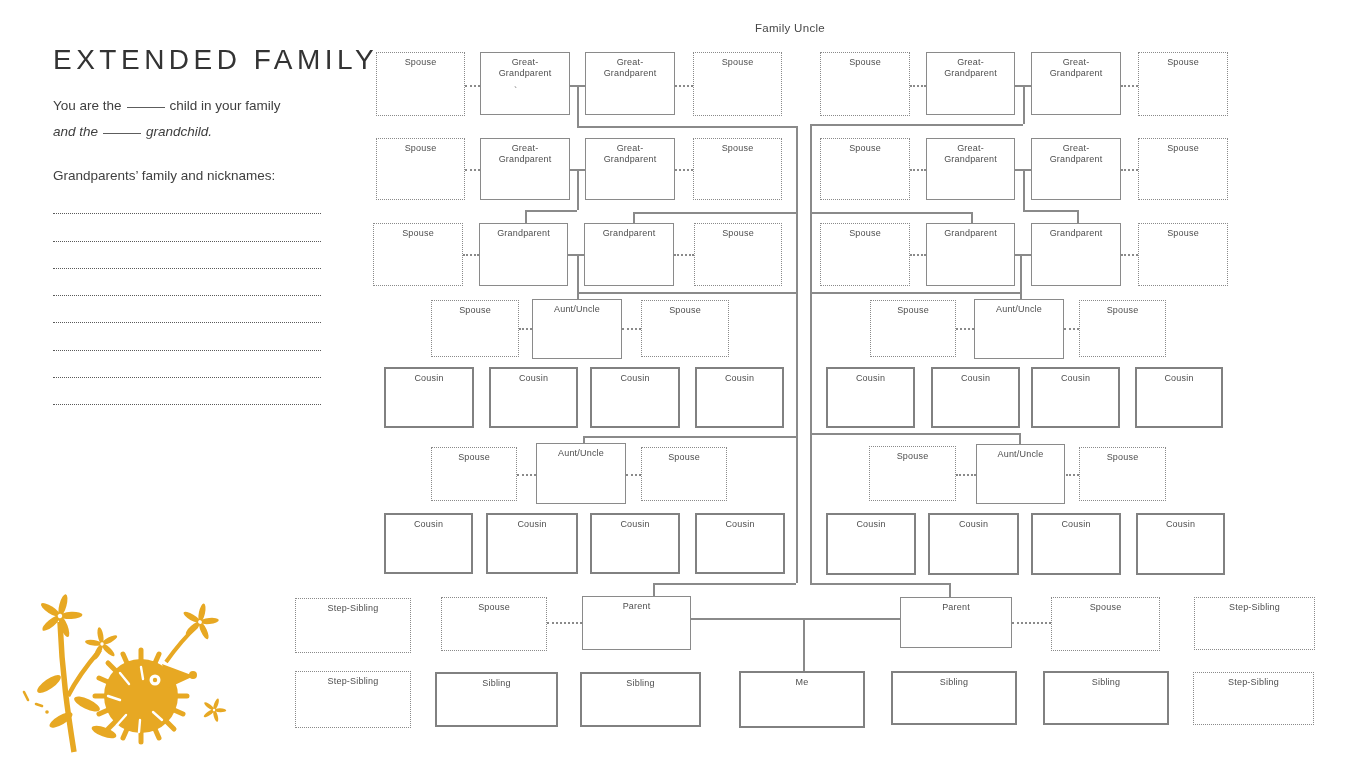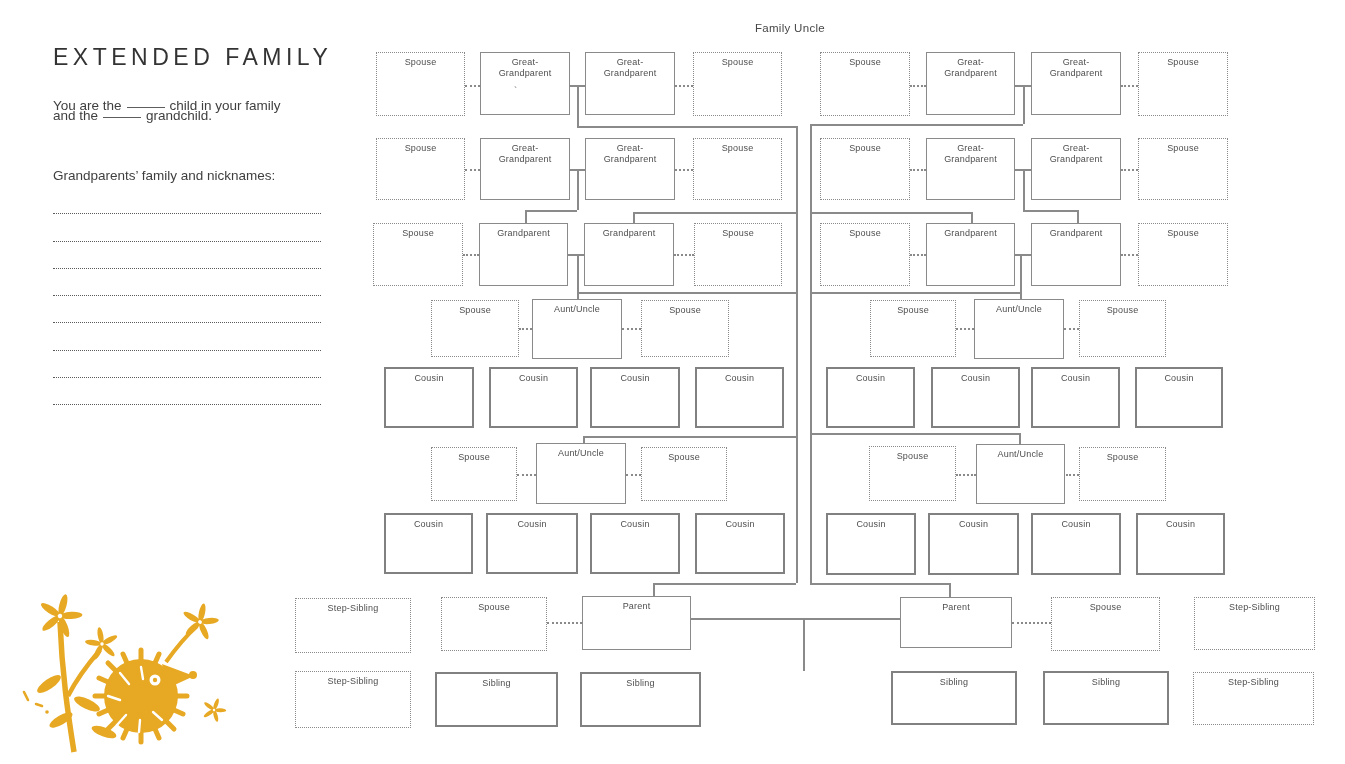--- a/index.html
+++ b/index.html
@@ -1,23 +1,23 @@
 <!DOCTYPE html>
 <html><head>
 <meta charset="utf-8">
 <style>
   html,body{margin:0;padding:0;background:#ffffff;}
   .page{position:relative;width:1345px;height:764px;background:#fff;overflow:hidden;
         font-family:"Liberation Sans", sans-serif;}
   
   .left-panel{position:absolute;left:53px;top:0;width:290px;}
-  .page-title{position:absolute;left:0;top:44px;margin:0;font-size:23px;font-weight:500;
+  .page-title{position:absolute;left:0;top:44px;margin:0;font-size:28px;font-weight:500;
               letter-spacing:4.5px;color:#333;white-space:nowrap;}
   .fill-line{position:absolute;left:0;margin:0;font-size:13.5px;color:#3f3f3f;white-space:nowrap;}
-  .fill-1{top:98px;} .fill-2{top:108px;} .prompt-line{top:168px;}
+  .fill-1{top:98px;} .fill-2{top:124px;font-style:italic;} .prompt-line{top:168px;}
   .blank{display:inline-block;width:38px;border-bottom:1.3px solid #5d5d5d;margin:0 5px 2px 5px;}
   .write-lines{position:absolute;left:0;top:187px;width:268px;}
   .dotted-line{height:26.3px;border-bottom:1.7px dotted #5a5a5a;}
   
   .tree-title{position:absolute;left:700px;top:22px;width:180px;text-align:center;
               font-size:11.5px;color:#474747;letter-spacing:.3px;}
   #tree-layer{position:absolute;left:8px;top:0;width:1345px;height:764px;}
   .box{position:absolute;background:#fff;box-sizing:border-box;}
   .box.solid{border:1.5px solid #8a8a8a;}
   .box.solid.bold{border-width:2px;border-color:#818181;}
@@ -298,20 +298,23 @@
       </div>
       <div class="box dotted" style="left: 287px; top: 671px; width: 116px; height: 57px;">
         <span class="box-label">Step-Sibling</span>
       </div>
       <div class="box solid bold" style="left: 427px; top: 672px; width: 123px; height: 55px;">
         <span class="box-label">Sibling</span>
       </div>
       <div class="box solid bold" style="left: 572px; top: 672px; width: 121px; height: 55px;">
         <span class="box-label">Sibling</span>
       </div>
+      <div class="box solid bold" style="left: 731px; top: 671px; width: 126px; height: 57px;">
+        <span class="box-label">Me</span>
+      </div>
       <div class="box solid bold" style="left: 883px; top: 671px; width: 126px; height: 54px;">
         <span class="box-label">Sibling</span>
       </div>
       <div class="box solid bold" style="left: 1035px; top: 671px; width: 126px; height: 54px;">
         <span class="box-label">Sibling</span>
       </div>
       <div class="box dotted" style="left: 1185px; top: 672px; width: 121px; height: 53px;">
         <span class="box-label">Step-Sibling</span>
       </div>
     </div>

